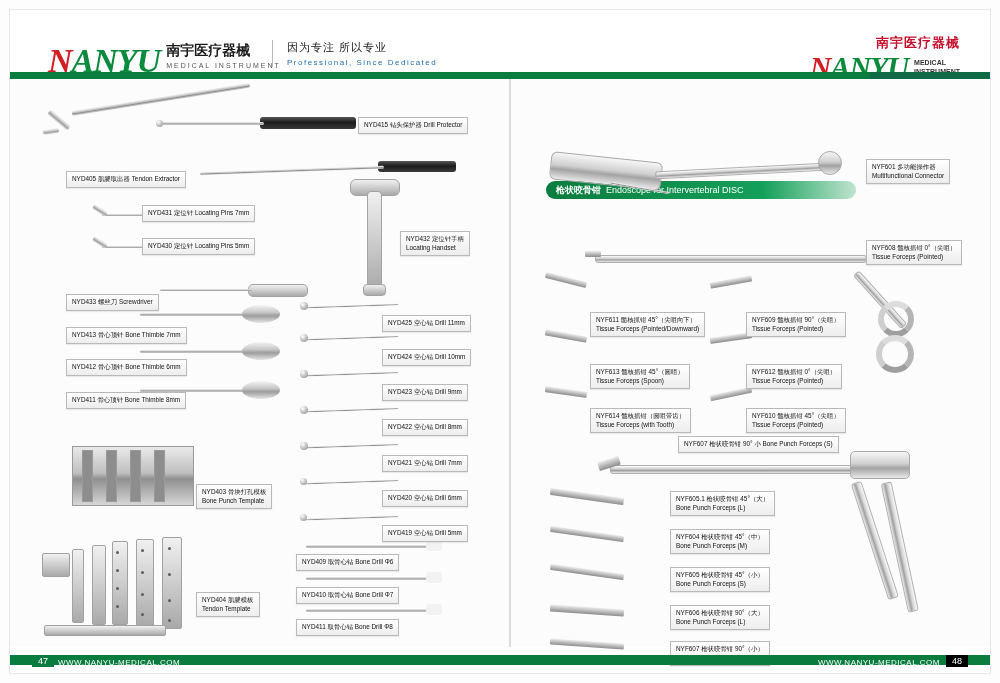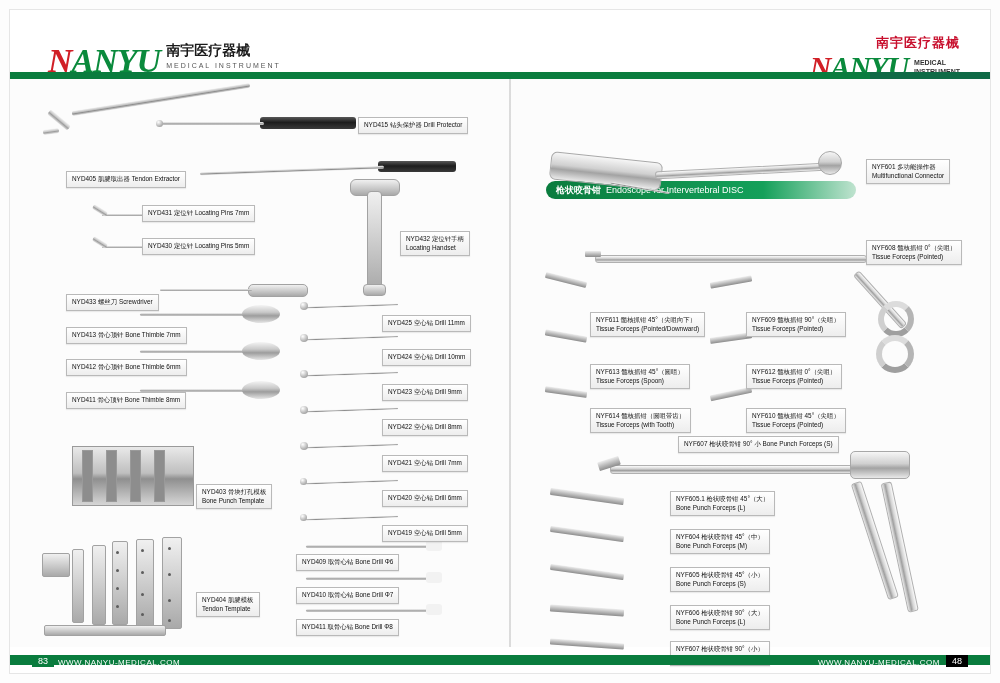--- a/index.html
+++ b/index.html
@@ -174,20 +174,24 @@
 
     <div class="header">
       <div class="logo-left">
         <div class="nanyu-word">
           <span class="red">N</span><span></span>ANYU
         </div>
         <div class="cn-name">
           <span>南宇医疗器械</span>
           <small>MEDICAL INSTRUMENT</small>
         </div>
+      </div>
+      <div class="slogan">
+        <div class="cn">因为专注  所以专业</div>
+        <div class="en">Professional, Since Dedicated</div>
       </div>
       <div class="logo-right">
         <div class="cn-top">南宇医疗器械</div>
         <div class="row">
           <div class="word"><span class="red">N</span>ANYU</div>
           <div class="en">
             <div>MEDICAL</div>
             <div>INSTRUMENT</div>
           </div>
         </div>
@@ -381,20 +385,20 @@
       <div class="lbl two" style="left:660px;top:526px;">
         <span>NYF606 枪状咬骨钳 90°（大）</span><br><span>Bone Punch Forceps (L)</span>
       </div>
       <div class="lbl two" style="left:660px;top:562px;">
         <span>NYF607 枪状咬骨钳 90°（小）</span><br><span>Bone Punch Forceps (S)</span>
       </div>
     </div>
 
     <div class="footer">
       <div class="bar"></div>
-      <div class="pg-left">83</div>
+      <div class="pg-left">47</div>
       <div class="url-left">WWW.NANYU-MEDICAL.COM</div>
       <div class="url-right">WWW.NANYU-MEDICAL.COM</div>
       <div class="pg-right">48</div>
     </div>
 
   </div>
 </div>
 
 </body></html>

